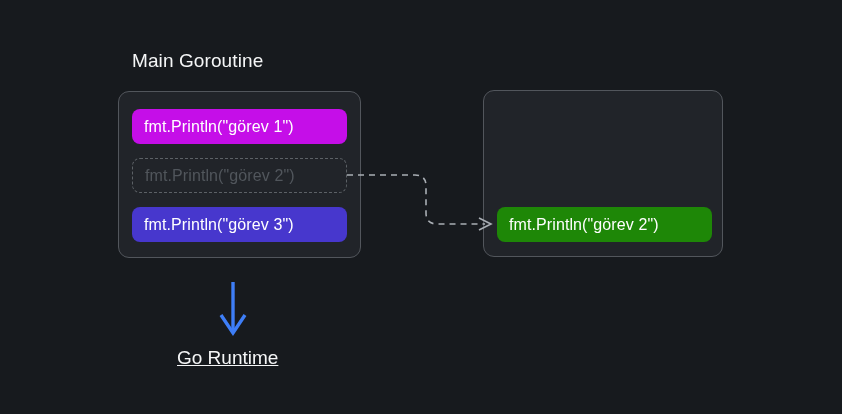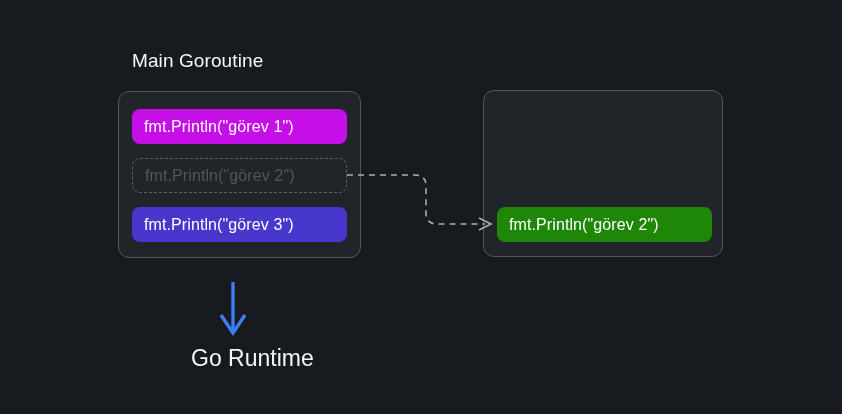--- a/index.html
+++ b/index.html
@@ -68,26 +68,27 @@
   .block--indigo  { left: 132px; top: 207px; background: var(--block-indigo); }
   .block--green   { left: 497px; top: 207px; background: var(--block-green); }
   .overlay {
     position: absolute;
     left: 0; top: 0;
     width: 842px; height: 414px;
     pointer-events: none;
   }
   .runtime-label {
     position: absolute;
-    left: 191px; top: 346px;
+    left: 177px; top: 346px;
     color: var(--text);
-    font-size: 23px;
+    font-size: 19px;
     font-weight: 500;
     line-height: 24px;
     white-space: nowrap;
+    text-decoration: underline;
   }
 </style>
 </head>
 <body>
 
 <div class="canvas">
 
   <div class="title main-title">Main Goroutine</div>
 
 

